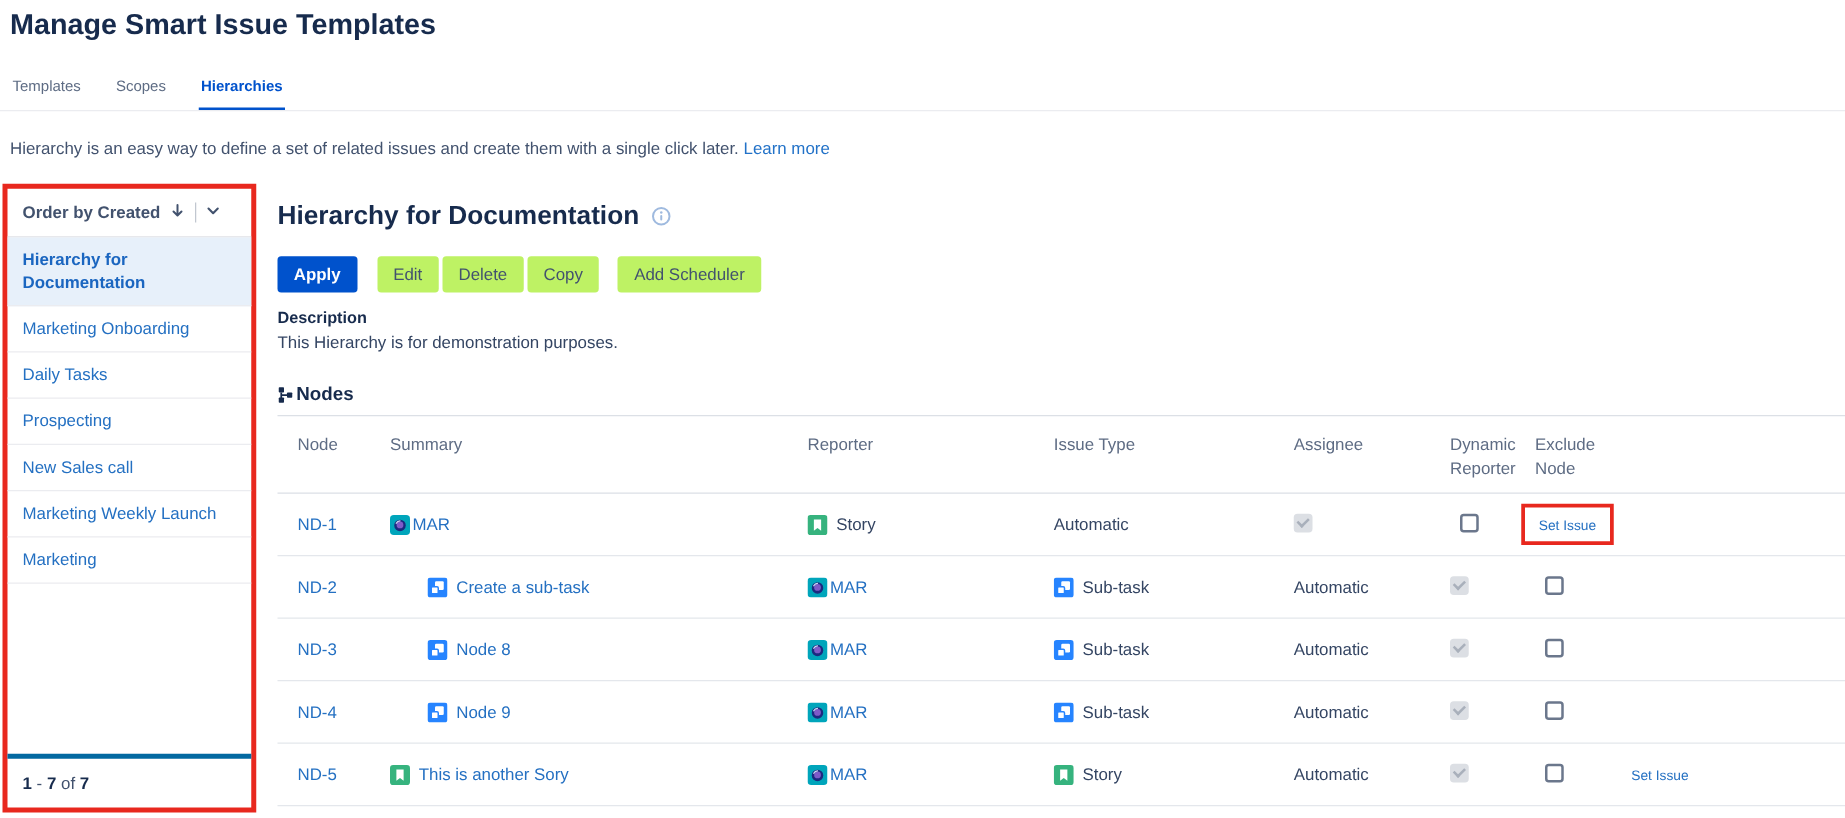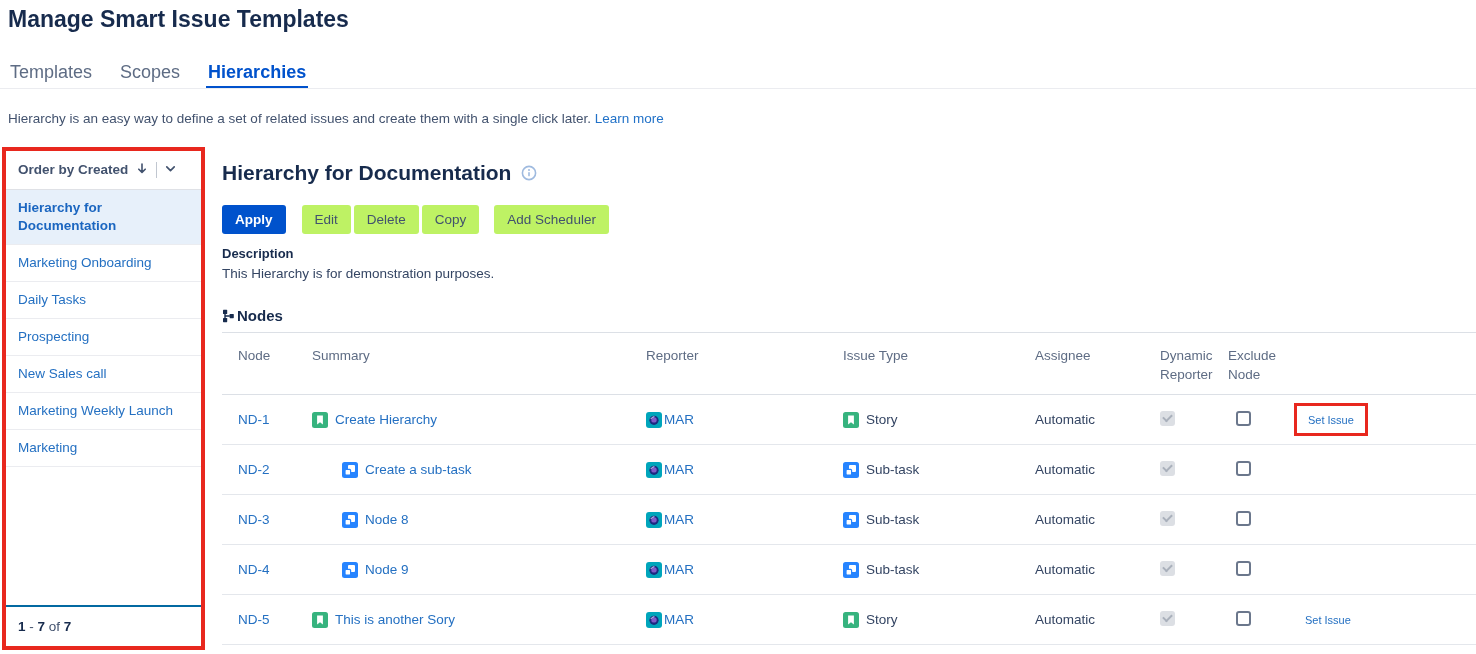--- a/index.html
+++ b/index.html
@@ -8,42 +8,42 @@
     position:relative; width:1476px; height:654px; background:#fff;
     font-family:"Liberation Sans", sans-serif; color:#172B4D; overflow:hidden;
   }
   a { text-decoration:none; cursor:pointer; }
 
   
   .page-title { position:absolute; left:8px; top:6px; font-size:23px; font-weight:700; color:#172B4D; }
 
   
   .tabs { position:absolute; left:0; top:58px; width:100%; height:31px; border-bottom:1px solid #EBECF0; display:flex; padding-left:8px; }
-  .tab { font-size:18px; color:#5E6C84; margin-right:24px; padding:4px 2px 9px 2px; cursor:pointer; }
+  .tab { font-size:12px; color:#5E6C84; margin-right:24px; padding:4px 2px 9px 2px; cursor:pointer; }
   .tab.active { color:#0052CC; font-weight:700; border-bottom:2px solid #0052CC; }
 
   
   .intro { position:absolute; left:8px; top:111px; font-size:13.5px; color:#42526E; }
   .intro a { color:#2272C8; }
 
   
   .sidebar {
     position:absolute; left:2px; top:147px; width:203px; height:503px;
     border:4px solid #E8281E; background:#fff; display:flex; flex-direction:column;
   }
   .sidebar-header { display:flex; align-items:flex-start; gap:7px; padding:11px 12px; border-bottom:1px solid #DFE1E6; }
   .sidebar-header .order-label { font-size:13.5px; font-weight:700; color:#42526E; }
   .vdiv { width:1px; height:16px; background:#C1C7D0; }
   .sidebar-list { display:flex; flex-direction:column; }
   .sidebar-item {
     padding:9px 12px; font-size:13.5px; color:#2470C2; border-bottom:1px solid #EBECF0;
     line-height:18px; cursor:pointer;
   }
   .sidebar-item.selected { background:#E7F0FA; font-weight:700; color:#1B66C0; }
-  .sidebar-footer { margin-top:auto; border-top:2px solid #0369a1; padding:12px; font-size:13.5px; color:#42526E; }
+  .sidebar-footer { margin-top:auto; border-top:4px solid #0369a1; padding:12px; font-size:13.5px; color:#42526E; }
   .sidebar-footer b { color:#172B4D; }
 
   
   .detail-title { position:absolute; left:222px; top:161px; display:flex; align-items:center; gap:10px; }
   .detail-title h2 { font-size:21px; font-weight:700; color:#172B4D; }
 
   .toolbar { position:absolute; left:222px; top:205px; display:flex; align-items:center; }
   .btn {
     height:29px; padding:0 13px; border:none; border-radius:3px; font-size:13.5px;
     font-family:"Liberation Sans", sans-serif; background:#bef264; color:#42526E;
@@ -200,30 +200,20 @@
       <div>Assignee</div>
       <div>Dynamic Reporter</div>
       <div>Exclude Node</div>
       <div></div>
     </div>
 
       <div class="trow">
         <div>
           <a>ND-1</a>
         </div>
-        <div class="cell-summary" style="padding-left: 0px;">
-          <span class="issue-icon story">
-            <svg class="ic-story" width="16" height="16" viewBox="0 0 16 16">
-              <rect width="16" height="16" rx="2.5" fill="#36B37E"></rect>
-              <path d="M5.1 3.6h5.8v9l-2.9-2.3-2.9 2.3z" fill="#fff"></path>
-            </svg>
-
-          </span>
-          <a>Create Hierarchy</a>
-        </div>
         <div class="cell-project">
           <svg width="16" height="16" viewBox="0 0 16 16">
             <rect width="16" height="16" rx="3" fill="#00A5BB"></rect>
             <circle cx="8" cy="8.3" r="4.6" fill="#1B2A80"></circle>
             <circle cx="8" cy="7.9" r="2.7" fill="#7E5BC8"></circle>
             <path d="M5 6.6a3.6 3.6 0 0 1 3-1.9" stroke="#CFE1F5" stroke-width="1" fill="none" stroke-linecap="round"></path>
           </svg>
           <a>MAR</a>
         </div>
         <div class="cell-type">

